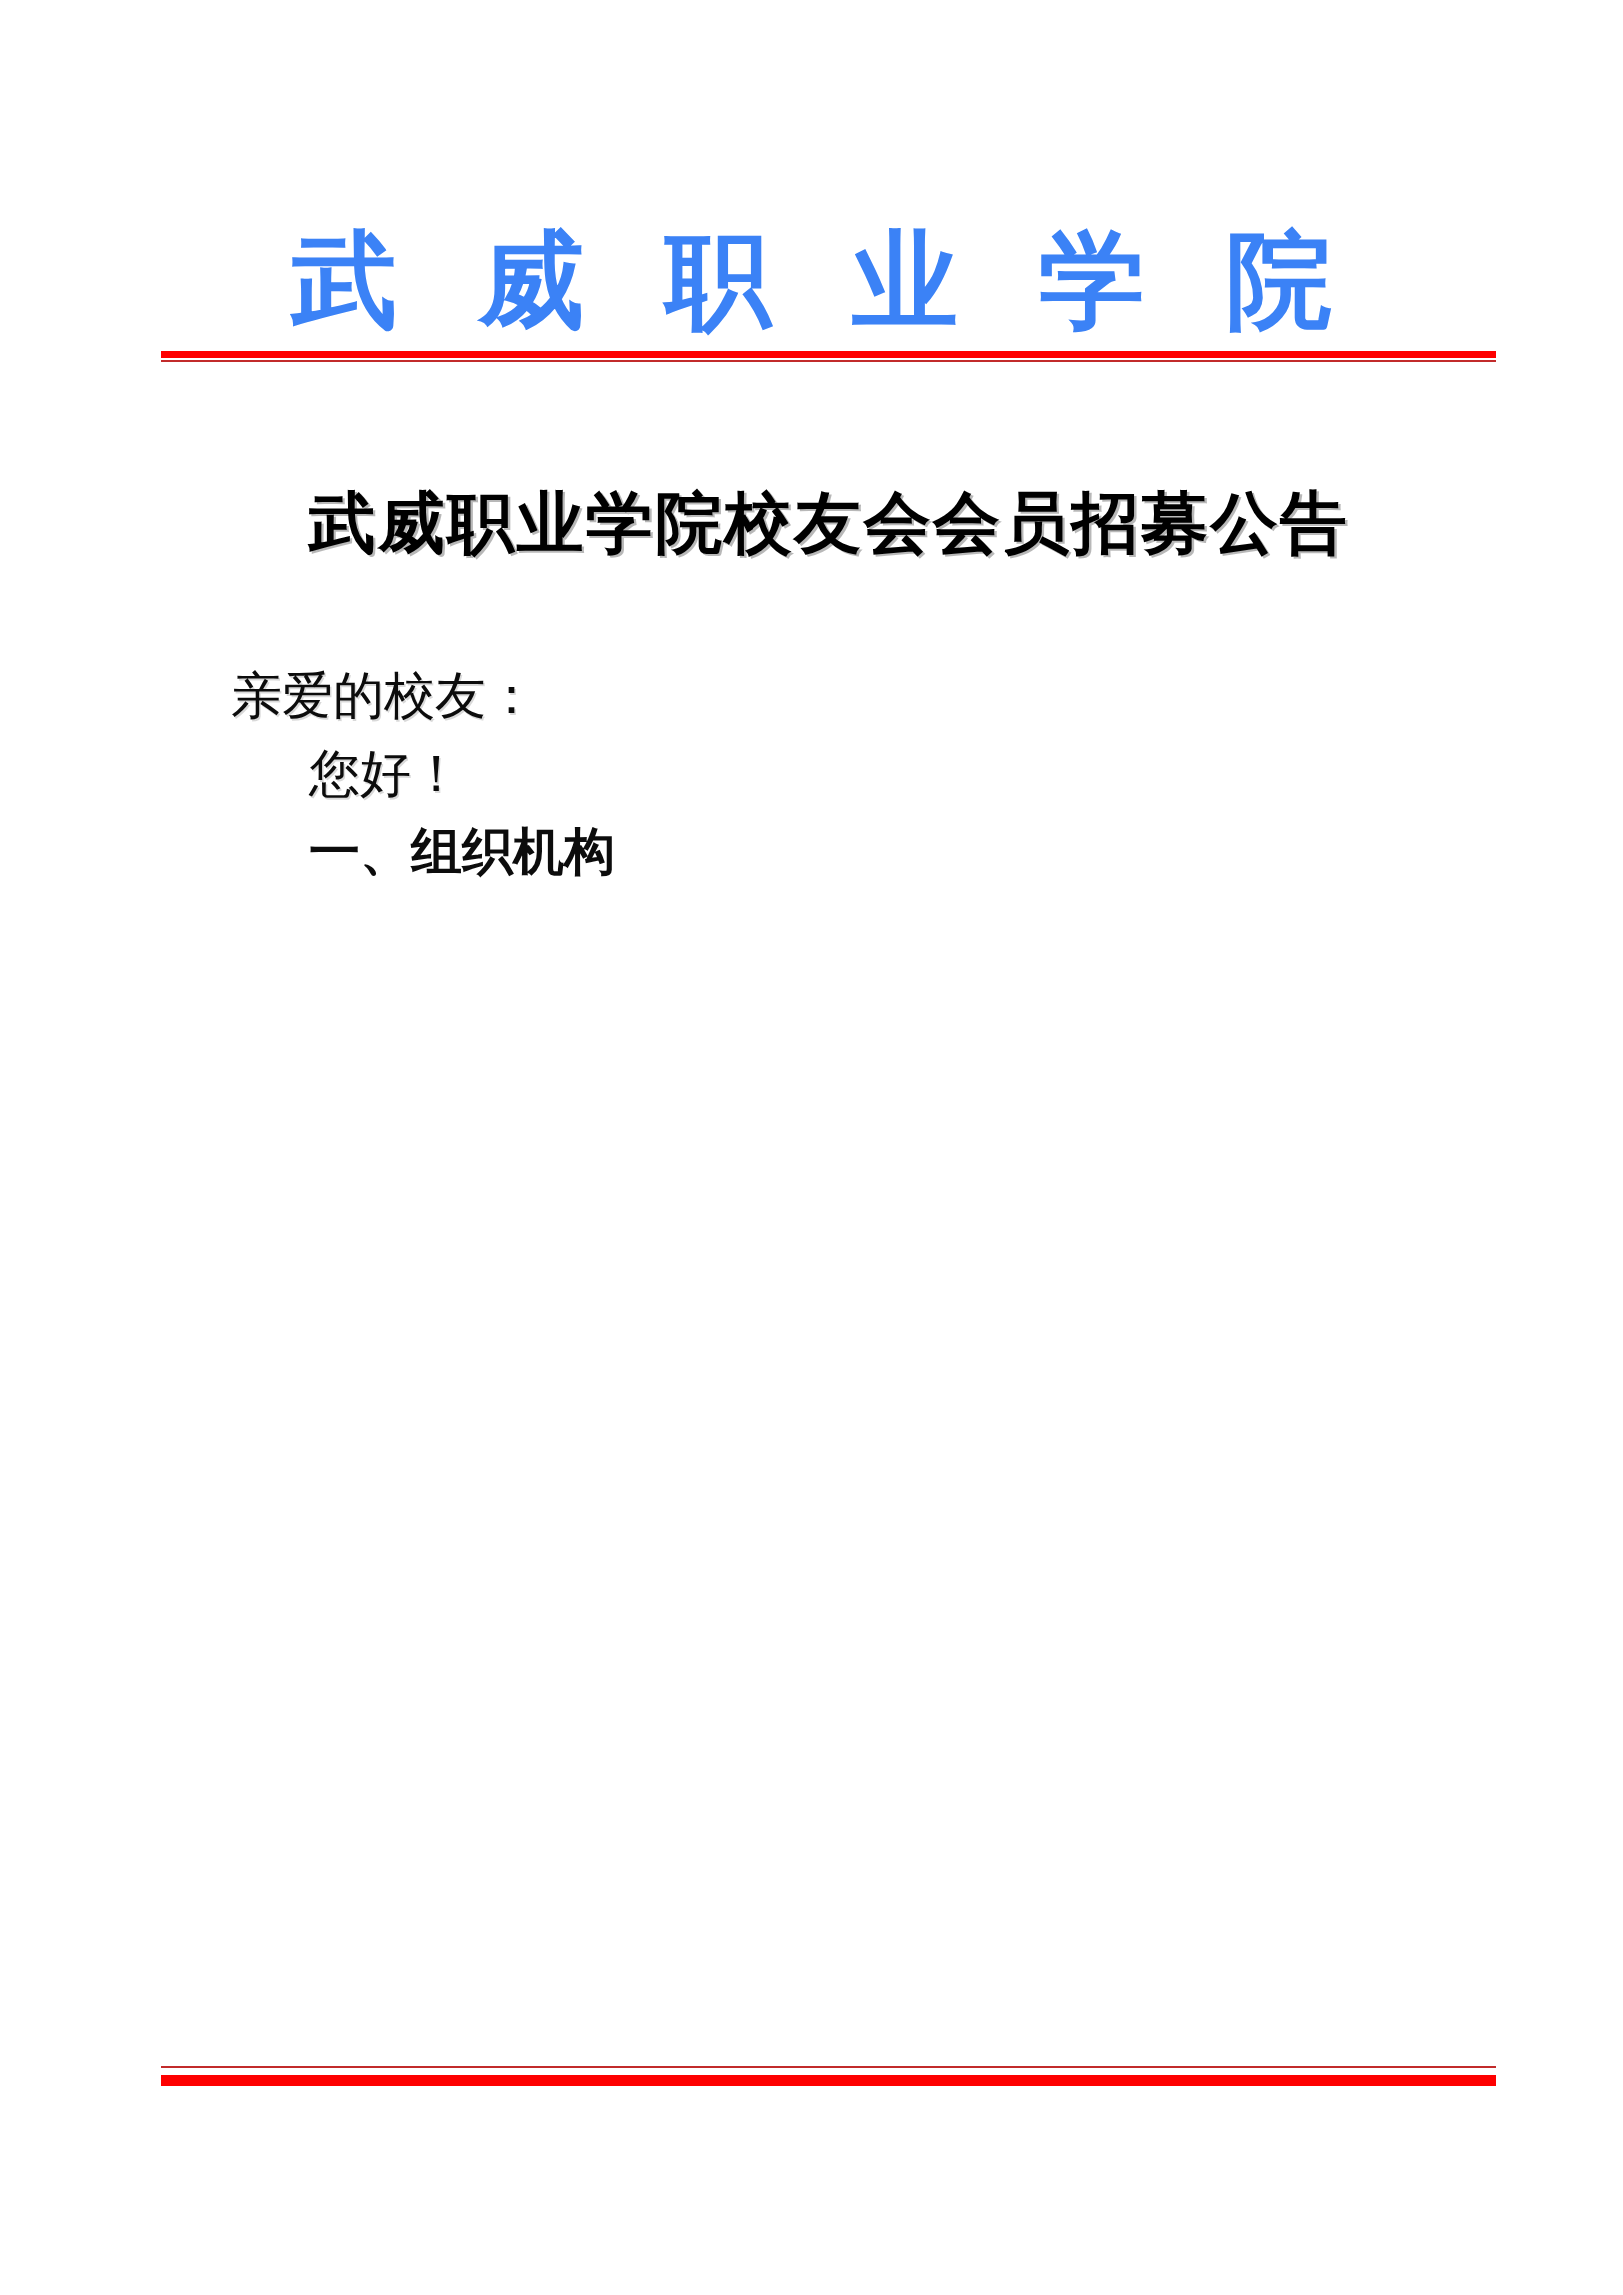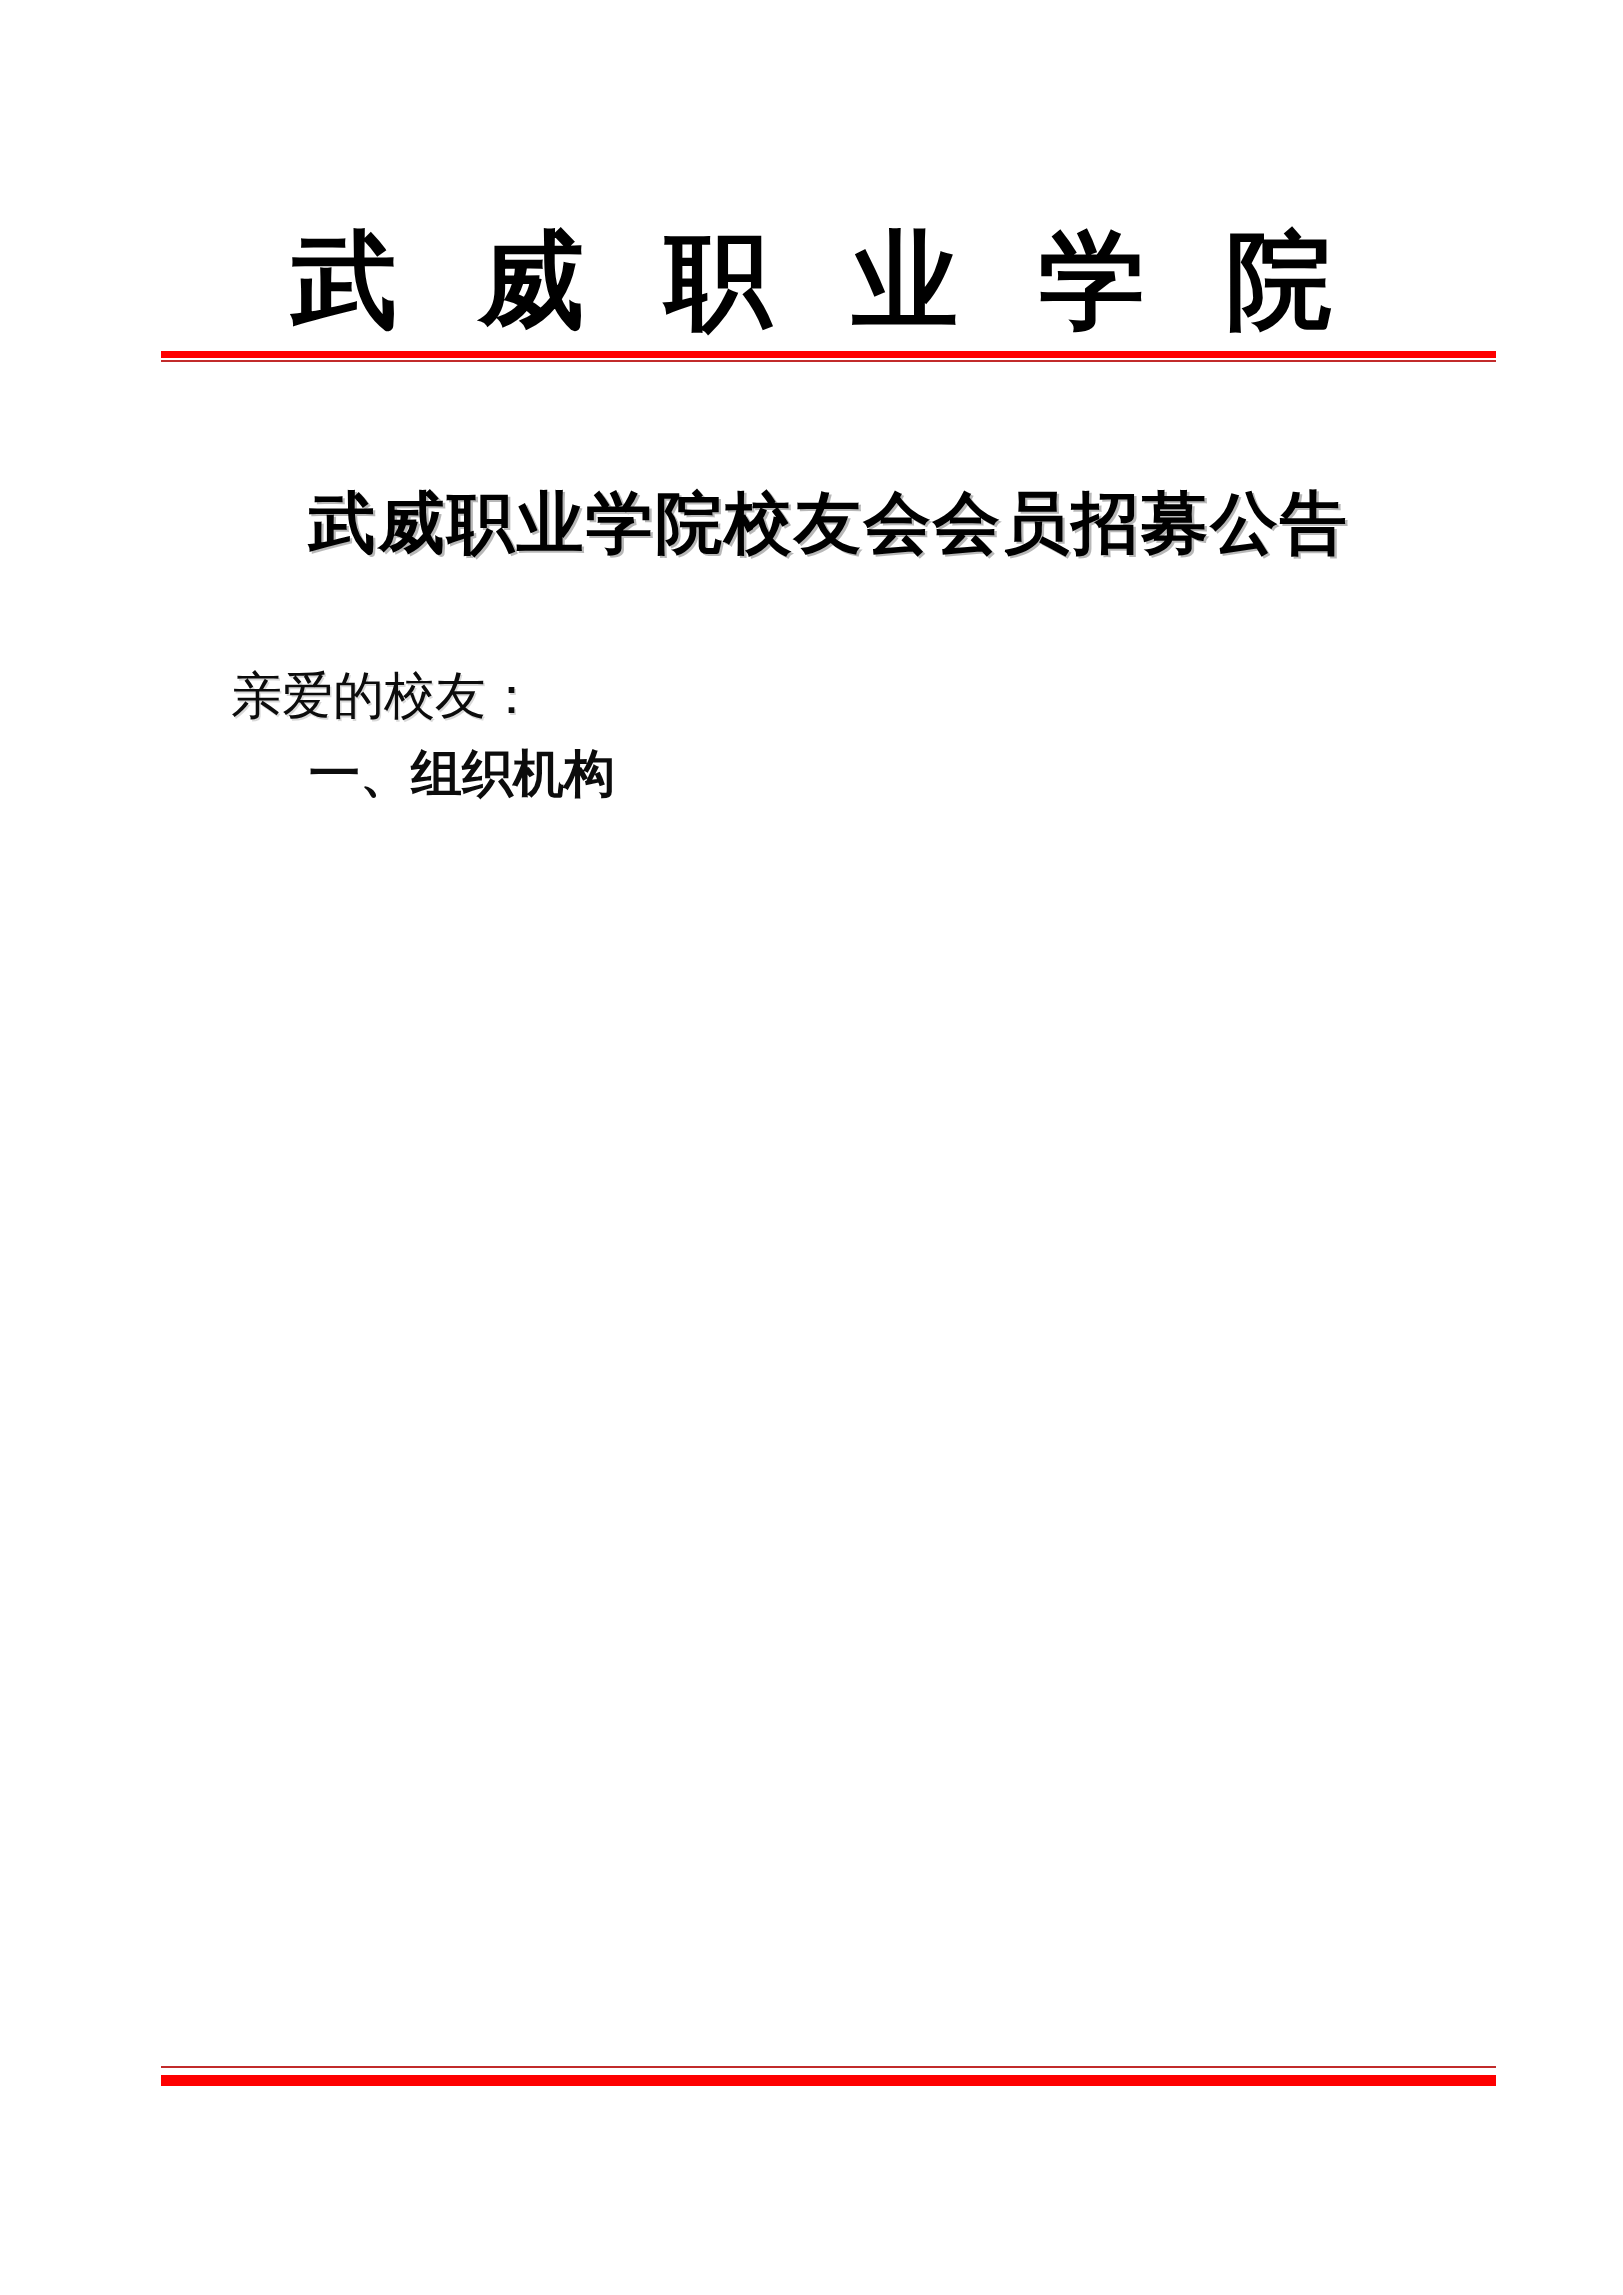--- a/index.html
+++ b/index.html
@@ -82,31 +82,32 @@
   .content p.flush { text-indent: 0; }
   .content p.heading {
     font-weight: 700;
     font-family: Liberation Sans, sans-serif;
     text-shadow: none;
   }
 </style>
 </head>
 <body>
 
-<div class="letterhead" style="color: #000000;">武威职业学院</div>
+<div class="letterhead" style="color: #3b82f6;">武威职业学院</div>
 
 <div class="rule rule-top">
   <div class="bar-thick" style="background: rgb(254, 0, 0);"></div>
   <div class="bar-thin" style="background: rgb(194, 43, 43);"></div>
 </div>
 
 <h1 class="doc-title" style="color: rgb(0, 0, 0); margin-left: 16px;">武威职业学院校友会会员招募公告</h1>
 
 <div class="content" style="color: rgb(12, 12, 12);">
   <p class="flush">亲爱的校友：</p>
+  <p>您好！</p>
   <p class="heading">一、组织机构</p>
 </div>
 
 <div class="rule rule-bottom">
   <div class="bar-thin" style="background: rgb(194, 43, 43);"></div>
   <div class="bar-thick" style="background: rgb(254, 0, 0);"></div>
 </div>
 
 
 </body></html>

